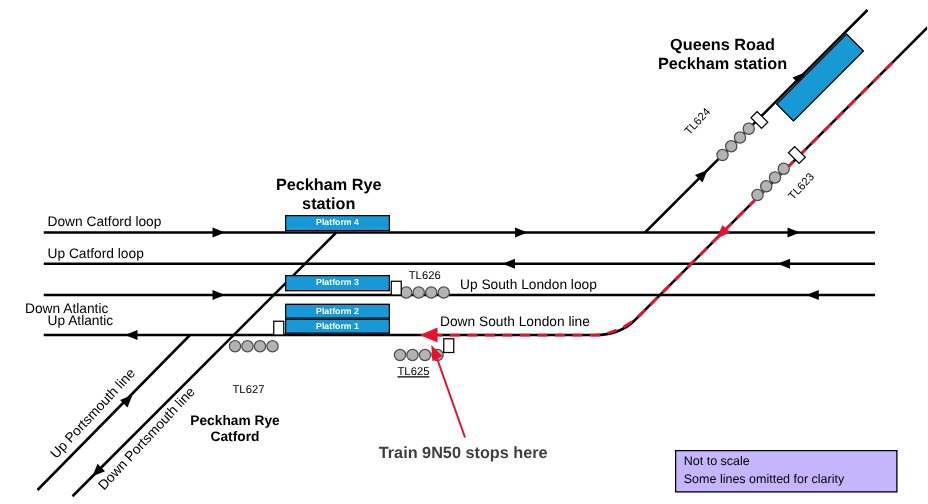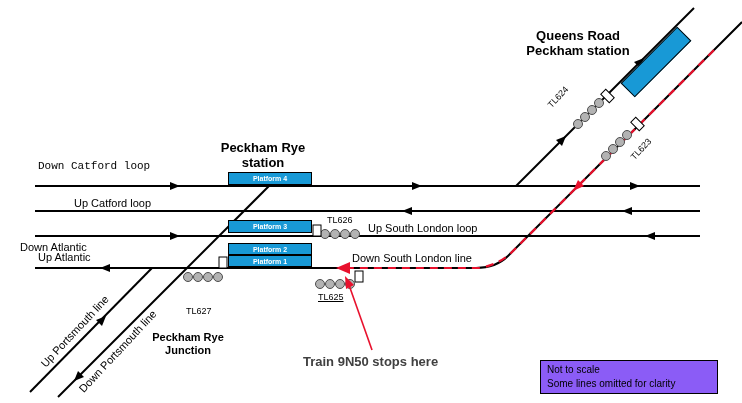--- a/index.html
+++ b/index.html
@@ -13,21 +13,21 @@
   .junction-name{position:absolute;font-weight:bold;font-size:11px;line-height:13px;text-align:center;white-space:nowrap;}
   .signal-label{position:absolute;font-size:9px;line-height:10px;white-space:nowrap;}
   .rot{transform-origin:center;transform:rotate(-47deg);text-align:center;}
   .platform{
     position:absolute;background:#1899d6;border:1px solid #000;box-sizing:border-box;
     color:#fff;font-weight:bold;font-size:7px;display:flex;align-items:center;justify-content:center;
     white-space:nowrap;
   }
   .red-note{position:absolute;color:#404040;font-weight:bold;font-size:13px;white-space:nowrap;}
   .note-box{
-    position:absolute;left:540px;top:360px;width:164px;border:1px solid #000;background:#8b5cf6;
+    position:absolute;left:540px;top:360px;width:164px;border:1px solid #000;background:#c4b5fd;
     font-size:10px;line-height:14px;padding:2px 6px;box-sizing:content-box;
   }
 </style>
 </head>
 <body>
 
 <div class="stage">
 
   <svg width="742" height="403" viewBox="0 0 742 403">
 
@@ -117,25 +117,25 @@
   <div class="station-name" style="left:193px;top:124px;width:140px;">
     <div>Peckham Rye</div>
     <div>station</div>
   </div>
   <div class="station-name" style="left:498px;top:12px;width:160px;">
     <div>Queens Road</div>
     <div>Peckham station</div>
   </div>
   <div class="junction-name" style="left:138px;top:331px;width:100px;">
     <div>Peckham Rye</div>
-    <div>Junction</div>
+    <div>Catford</div>
   </div>
 
-  <div class="label" style="left:38px;top:160px;font-family:Liberation Mono, monospace;">Down Catford loop</div>
-  <div class="label" style="left:38px;top:197px;margin-left:36px;">Up Catford loop</div>
+  <div class="label" style="left:38px;top:172px;">Down Catford loop</div>
+  <div class="label" style="left:38px;top:197px;">Up Catford loop</div>
   <div class="label" style="left:20px;top:222px;margin-top:19px;">Down Atlantic</div>
   <div class="label" style="left:38px;top:251px;">Up Atlantic</div>
   <div class="label" style="left:368px;top:222px;">Up South London loop</div>
   <div class="label" style="left:352px;top:252px;">Down South London line</div>
   <div class="label rot" style="left:15px;top:325px;width:120px;">Up Portsmouth line</div>
   <div class="label rot" style="left:53px;top:345px;width:130px;">Down Portsmouth line</div>
 
   <div class="signal-label" style="left:327px;top:215px;">TL626</div>
   <div class="signal-label" style="left:186px;top:286px;margin-top:20px;">TL627</div>
   <div class="signal-label" style="left:318px;top:292px;text-decoration:underline;">TL625</div>

